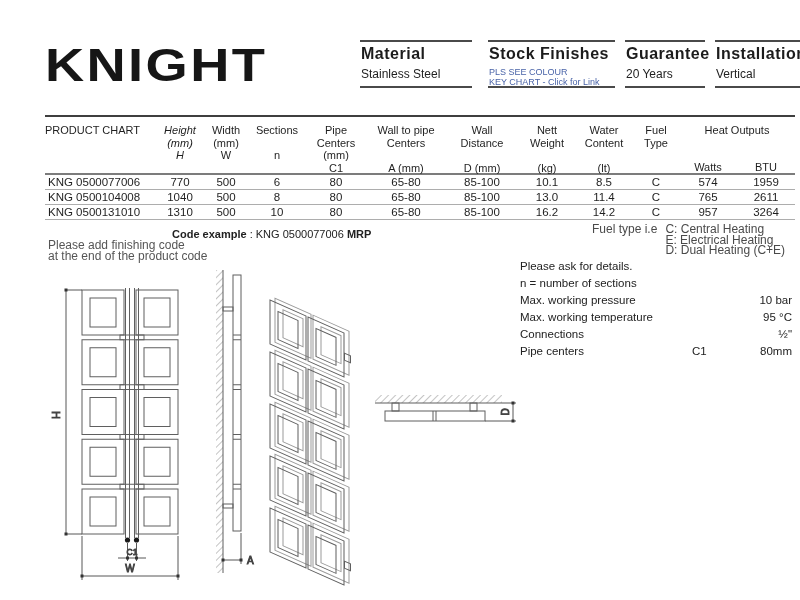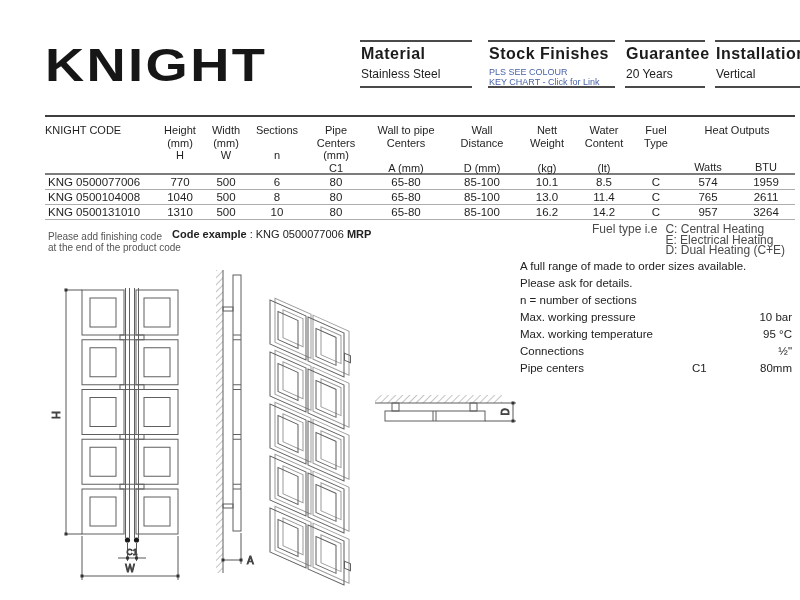--- a/index.html
+++ b/index.html
@@ -22,21 +22,21 @@
   .th{text-align:center;line-height:12.5px;color:#1f1f1f;}
   .th.left{text-align:left;}
   .hl{min-height:12.5px;white-space:pre;}
   .group{display:flex;flex-direction:column;}
   .subrow{display:flex;margin-top:auto;}
   .sub{width:58px;text-align:center;line-height:12.5px;}
   .trow{display:flex;height:14px;line-height:14px;border-bottom:1px solid #adadad;font-size:11.5px;}
   .td{text-align:center;color:#1f1f1f;}
   .td.left{text-align:left;padding-left:3px;box-sizing:border-box;}
   
-  .finishing-note{position:absolute;left:48px;top:232px;font-size:10px;line-height:10.5px;color:#555;}
+  .finishing-note{position:absolute;left:48px;top:240px;font-size:12px;line-height:10.5px;color:#555;}
   .code-example{position:absolute;left:172px;top:228px;font-size:11px;color:#222;}
   .code-example b{font-weight:bold;}
   .fuel-note{position:absolute;left:592px;top:224px;font-size:12px;line-height:10.5px;color:#4a4a4a;display:flex;}
   .fuel-note .fl{margin-right:8px;}
   
   .info-panel{position:absolute;left:520px;top:258px;width:272px;font-size:11.5px;line-height:17px;color:#222;}
   .spec-line{display:flex;}
   .spec-line .lab{width:172px;}
   .spec-line .mid{flex:1;}
   .spec-line .val{text-align:right;}
@@ -69,23 +69,23 @@
   <div class="hblock" style="left:715px;width:85px;border-right:0;">
     <div class="t">Installation</div>
     <div class="v">Vertical</div>
   </div>
 
   <div class="rule"></div>
 
   <div class="spec-table">
     <div class="thead" id="table-header">
         <div class="th left" style="width: 112px;">
-          <div class="hl">KNIGHT CODE</div>
-        </div>
-        <div class="th" style="width: 46px;">
+          <div class="hl">PRODUCT CHART</div>
+        </div>
+        <div class="th" style="width: 46px; font-style: italic;">
           <div class="hl">Height</div>
           <div class="hl">(mm)</div>
           <div class="hl">H</div>
         </div>
         <div class="th" style="width: 46px;">
           <div class="hl">Width</div>
           <div class="hl">(mm)</div>
           <div class="hl">W</div>
         </div>
         <div class="th" style="width: 56px;">
@@ -192,21 +192,20 @@
     <div class="fl">Fuel type i.e</div>
     <div id="fuel-items">
         <div>C: Central Heating</div>
         <div>E: Electrical Heating</div>
         <div>D: Dual Heating (C+E)</div>
       </div>
   </div>
 
   <div class="info-panel">
     <div id="info-lines">
-        <div>A full range of made to order sizes available.</div>
         <div>Please ask for details.</div>
         <div>n = number of sections</div>
       </div>
     <div id="info-specs">
         <div class="spec-line">
           <div class="lab">Max. working pressure</div>
           <div class="mid"></div>
           <div class="val">10 bar</div>
         </div>
         <div class="spec-line">

